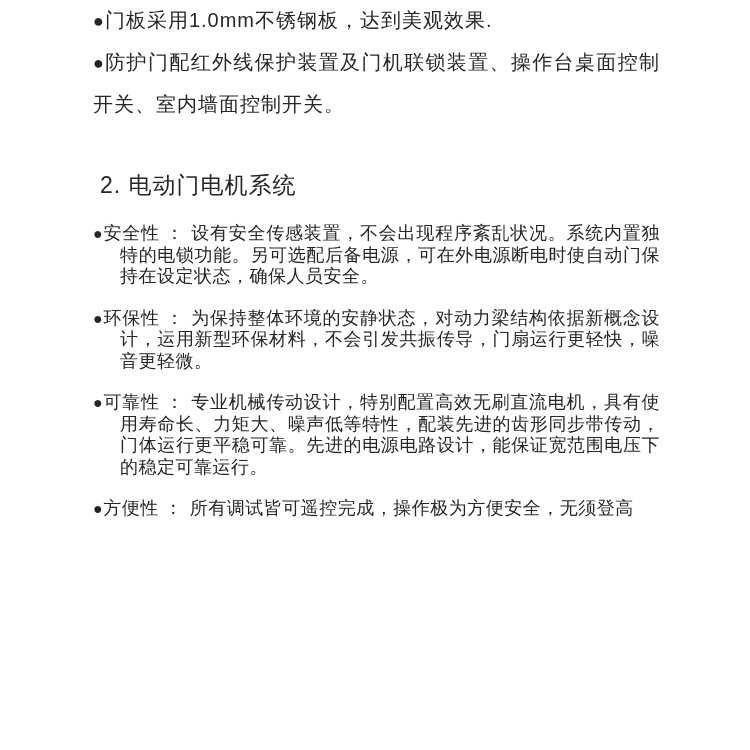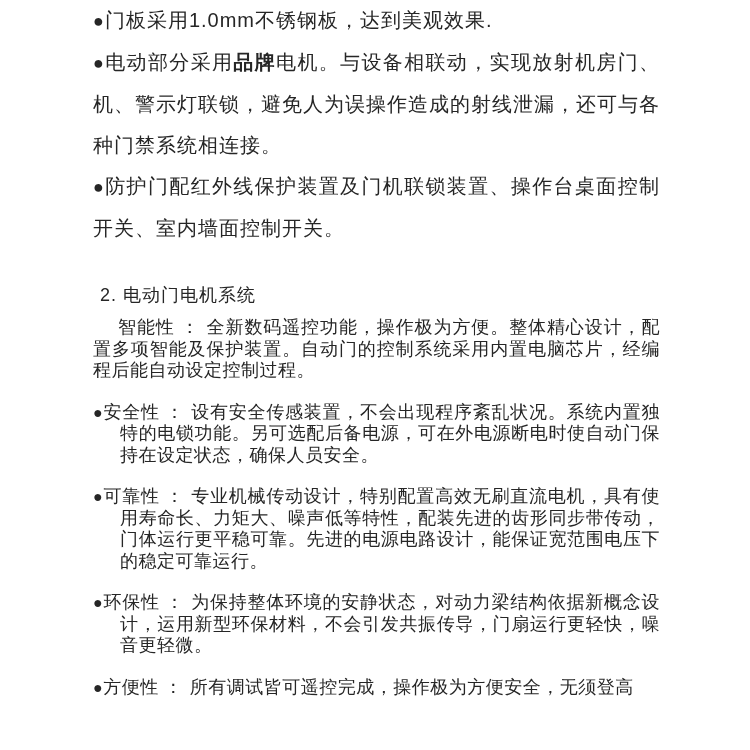--- a/index.html
+++ b/index.html
@@ -31,22 +31,22 @@
     text-justify: inter-ideograph;
   }
   .s1 .blt {
     font-size: 18px;
   }
   .s1 b {
     font-weight: bold;
   }
   
   .heading {
-    margin: 28px 0 0 7px;
-    font-size: 18px;
+    margin: 42px 0 0 7px;
+    font-size: 23px;
     line-height: 36px;
     font-weight: 400;
     letter-spacing: 1px;
   }
   
   .s2 {
     margin-top: 4px;
   }
   .s2 p {
     margin: 0 0 4px 0;
@@ -71,32 +71,30 @@
     margin-right: 7px;
   }
 </style>
 </head>
 <body>
 
 <div class="page">
 
   <section class="s1">
     <p><span class="blt">●</span><span>门板采用1.0mm不锈钢板，达到美观效果.</span></p>
-    <p><span class="blt">●</span><span>电动部分采用</span><b>品牌</b><span>电机。与设备相联动，实现放射机房门、机、警示灯联锁，避免人为误操作造成的射线泄漏，还可与各种门禁系统相连接。</span></p>
     <p><span class="blt">●</span><span>防护门配红外线保护装置及门机联锁装置、操作台桌面控制开关、室内墙面控制开关。</span></p>
   </section>
 
   <h2 class="heading">2. 电动门电机系统</h2>
 
   <section class="s2">
-    <p class="intro"><span class="term">智能性 ：</span><span>全新数码遥控功能，操作极为方便。整体精心设计，配置多项智能及保护装置。自动门的控制系统采用内置电脑芯片，经编程后能自动设定控制过程。</span></p>
 
     <p class="bp"><span class="blt">●</span><span class="term">安全性 ：</span><span>设有安全传感装置，不会出现程序紊乱状况。系统内置独特的电锁功能。另可选配后备电源，可在外电源断电时使自动门保持在设定状态，确保人员安全。</span></p>
 
+    <p class="bp"><span class="blt">●</span><span class="term">环保性 ：</span><span>为保持整体环境的安静状态，对动力梁结构依据新概念设计，运用新型环保材料，不会引发共振传导，门扇运行更轻快，噪音更轻微。</span></p>
+
     <p class="bp"><span class="blt">●</span><span class="term">可靠性 ：</span><span>专业机械传动设计，特别配置高效无刷直流电机，具有使用寿命长、力矩大、噪声低等特性，配装先进的齿形同步带传动，门体运行更平稳可靠。先进的电源电路设计，能保证宽范围电压下的稳定可靠运行。</span></p>
-
-    <p class="bp"><span class="blt">●</span><span class="term">环保性 ：</span><span>为保持整体环境的安静状态，对动力梁结构依据新概念设计，运用新型环保材料，不会引发共振传导，门扇运行更轻快，噪音更轻微。</span></p>
 
 
     <p class="bp"><span class="blt">●</span><span class="term">方便性 ：</span><span>所有调试皆可遥控完成，操作极为方便安全，无须登高</span></p>
   </section>
 
 </div>
 
 </body></html>

